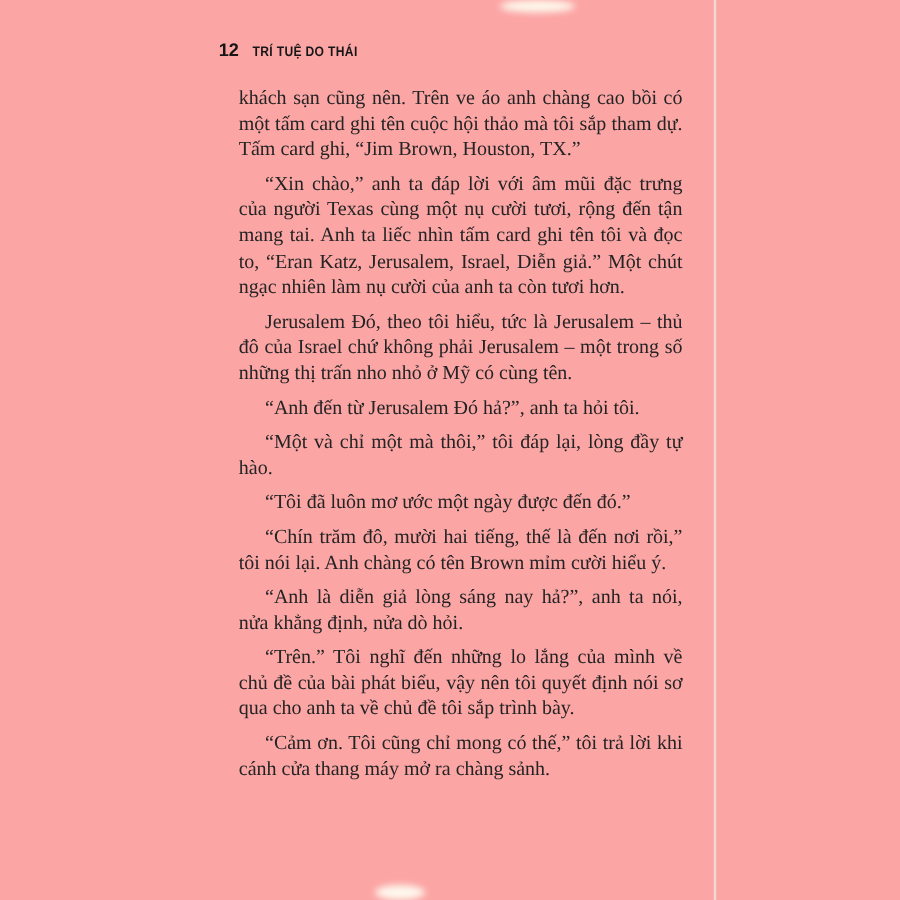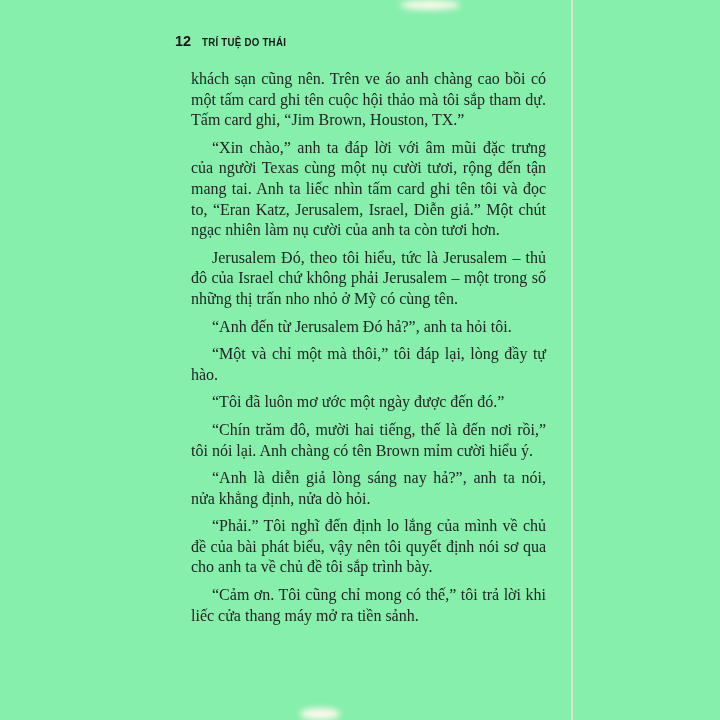--- a/index.html
+++ b/index.html
@@ -4,21 +4,21 @@
 <style>
   html, body { margin: 0; padding: 0; }
   body {
     width: 720px; height: 720px;
     background: #fffefb;
     font-family: "Liberation Serif", "DejaVu Serif", serif;
   }
   .page {
     position: relative;
     width: 720px; height: 720px;
-    background: #86efac;
+    background: #fca5a5;
     overflow: hidden;
   }
   
   .edge-line {
     position: absolute;
     left: 571px; top: 0;
     width: 2px; height: 720px;
     background: #ece9e1;
     opacity: 0.75;
   }
@@ -88,16 +88,16 @@
 
   <article class="body-text">
       <p class="no-indent">khách sạn cũng nên. Trên ve áo anh chàng cao bồi có một tấm card ghi tên cuộc hội thảo mà tôi sắp tham dự. Tấm card ghi, “Jim Brown, Houston, TX.”</p>
       <p>“Xin chào,” anh ta đáp lời với âm mũi đặc trưng của người Texas cùng một nụ cười tươi, rộng đến tận mang tai. Anh ta liếc nhìn tấm card ghi tên tôi và đọc to, “Eran Katz, Jerusalem, Israel, Diễn giả.” Một chút ngạc nhiên làm nụ cười của anh ta còn tươi hơn.</p>
       <p>Jerusalem Đó, theo tôi hiểu, tức là Jerusalem – thủ đô của Israel chứ không phải Jerusalem – một trong số những thị trấn nho nhỏ ở Mỹ có cùng tên.</p>
       <p>“Anh đến từ Jerusalem Đó hả?”, anh ta hỏi tôi.</p>
       <p>“Một và chỉ một mà thôi,” tôi đáp lại, lòng đầy tự hào.</p>
       <p>“Tôi đã luôn mơ ước một ngày được đến đó.”</p>
       <p>“Chín trăm đô, mười hai tiếng, thế là đến nơi rồi,” tôi nói lại. Anh chàng có tên Brown mỉm cười hiểu ý.</p>
       <p>“Anh là diễn giả lòng sáng nay hả?”, anh ta nói, nửa khẳng định, nửa dò hỏi.</p>
-      <p>“Phải.” Tôi nghĩ đến định lo lắng của mình về chủ đề của bài phát biểu, vậy nên tôi quyết định nói sơ qua cho anh ta về chủ đề tôi sắp trình bày.</p>
-      <p>“Cảm ơn. Tôi cũng chỉ mong có thế,” tôi trả lời khi liếc cửa thang máy mở ra tiền sảnh.</p>
+      <p>“Trên.” Tôi nghĩ đến những lo lắng của mình về chủ đề của bài phát biểu, vậy nên tôi quyết định nói sơ qua cho anh ta về chủ đề tôi sắp trình bày.</p>
+      <p>“Cảm ơn. Tôi cũng chỉ mong có thế,” tôi trả lời khi cánh cửa thang máy mở ra chàng sảnh.</p>
     </article>
 </div>
 
 </body></html>

